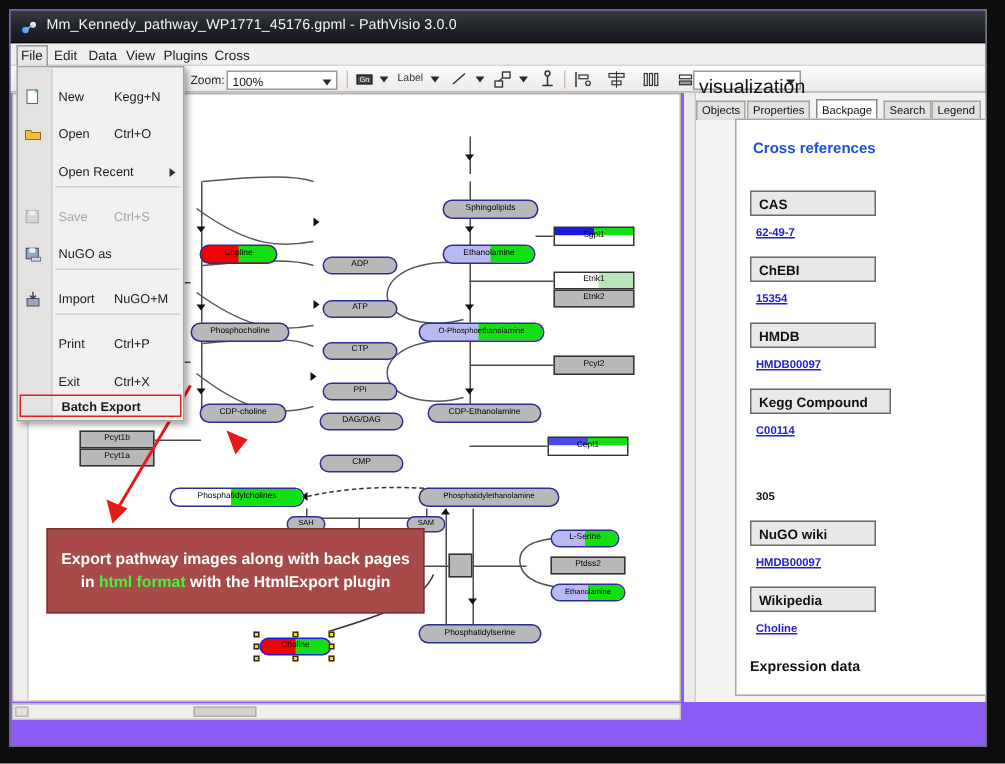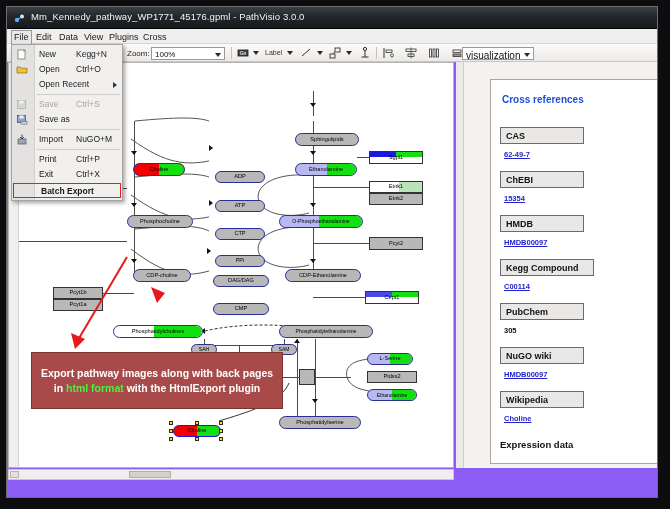--- a/index.html
+++ b/index.html
@@ -38,32 +38,32 @@
   #zoom-label{position:absolute;left:120px;top:5px;font-size:8px;color:#222;}
   #zoom-combo{position:absolute;left:144px;top:3px;width:74px;height:13px;
        background:#fff;border:1px solid #9b9896;box-sizing:border-box;}
   #zoom-value{position:absolute;left:3px;top:2px;font-size:8px;color:#111;}
   #zoom-arrow{position:absolute;right:3px;top:5px;}
   .cb-arrow{width:0;height:0;border-left:3px solid transparent;
        border-right:3px solid transparent;border-top:4px solid #2a2a2a;}
   .tb-drop{position:absolute;top:7px;}
   #viz-combo{position:absolute;left:455px;top:3px;width:72px;height:13px;
        background:#fff;border:1px solid #9b9896;box-sizing:border-box;}
-  #viz-value{position:absolute;left:3px;top:2px;font-size:10px;color:#111;}
+  #viz-value{position:absolute;left:3px;top:2px;font-size:13px;color:#111;}
   #viz-arrow{position:absolute;right:3px;top:5px;}
   .tb-txt{position:absolute;top:5px;font-size:7px;color:#333;}
 
   
   #filemenu{position:absolute;left:4px;top:37px;width:112px;
        background:#f1f0ef;border:1px solid #a5a2a0;
        box-shadow:2px 2px 4px rgba(0,0,0,.35);z-index:60;padding:2px 0;
        box-sizing:border-box;}
   #filemenu .gutter{position:absolute;left:0;top:0;width:22px;height:100%;
        background:#e4e2e0;border-right:1px solid #d2d0ce;}
-  .fm-row{position:relative;height:15px;z-index:2;}
+  .fm-row{position:relative;height:15px;z-index:2;margin-top:10px;}
   .fm-label{position:absolute;left:27px;top:2px;font-size:8.5px;color:#1a1a1a;
        white-space:nowrap;}
   .fm-accel{position:absolute;left:64px;top:2px;font-size:8.5px;color:#1a1a1a;}
   .fm-row.disabled .fm-label,.fm-row.disabled .fm-accel{color:#a7a5a3;}
   .fm-ico{position:absolute;left:4px;top:2px;width:12px;height:11px;}
   .fm-sep{position:relative;height:5px;z-index:2;}
   .fm-sep i{position:absolute;left:25px;top:2px;width:83px;height:1px;
        background:#cfcdcb;display:block;}
   .fm-sub{position:absolute;left:101px;top:5px;width:0;height:0;
        border-top:3px solid transparent;border-bottom:3px solid transparent;
@@ -506,37 +506,44 @@
 
     <div id="callout">
       <span>
         <span>Export pathway images along with back pages in </span><span class="hl">html format</span><span> with the HtmlExport plugin</span>
       </span>
     </div>
   </div>
 
   <div id="rpanel">
     <div id="rsplit"></div>
+    <div id="tabstrip">
+      <div class="tab" style="left:0px">Objects</div>
+      <div class="tab" style="left:34px">Properties</div>
+      <div class="tab active" style="left:80px">Backpage</div>
+
+      <div class="tab" style="left:125px">Search</div>
+      <div class="tab" style="left:157px">Legend</div>
+    </div>
 
     <div id="rbody">
       <div id="xref-title">Cross references</div>
 
       <div class="xbox" style="top:47px">CAS</div>
       <div class="xval" style="top:70px">62-49-7</div>
 
       <div class="xbox" style="top:91px">ChEBI</div>
       <div class="xval" style="top:114px">15354</div>
 
       <div class="xbox" style="top:135px">HMDB</div>
       <div class="xval" style="top:158px">HMDB00097</div>
 
       <div class="xbox" style="top:179px;width:94px">Kegg Compound</div>
       <div class="xval" style="top:202px">C00114</div>
 
-      <div class="xbox" style="top:223px">PubChem</div>
       <div class="xval plain" style="top:246px">305</div>
 
       <div class="xbox" style="top:267px">NuGO wiki</div>
       <div class="xval" style="top:290px">HMDB00097</div>
 
       <div class="xbox" style="top:311px">Wikipedia</div>
       <div class="xval" style="top:334px">Choline</div>
 
       <div id="expr-title">Expression data</div>
     </div>
@@ -586,21 +593,21 @@
       <span class="fm-label">Save</span>
       <span class="fm-accel">Ctrl+S</span>
     </div>
 
     <div class="fm-row">
       <svg class="fm-ico" viewBox="0 0 12 11">
         <rect x="1.5" y="1.5" width="8" height="7" fill="#8fa8c8" stroke="#445" stroke-width=".7"></rect>
         <rect x="3.5" y="1.5" width="4" height="3" fill="#eef"></rect>
         <rect x="5" y="7.5" width="6" height="2.6" fill="#cfd6e0" stroke="#667" stroke-width=".6"></rect>
           </svg>
-      <span class="fm-label">Save as</span>
+      <span class="fm-label">NuGO as</span>
       <span class="fm-accel"></span>
     </div>
 
     <div class="fm-sep">
           <i></i>
         </div>
 
     <div class="fm-row">
       <svg class="fm-ico" viewBox="0 0 12 11">
         <rect x="2" y="5" width="8" height="5" fill="#9aa6b5" stroke="#556" stroke-width=".7"></rect>

